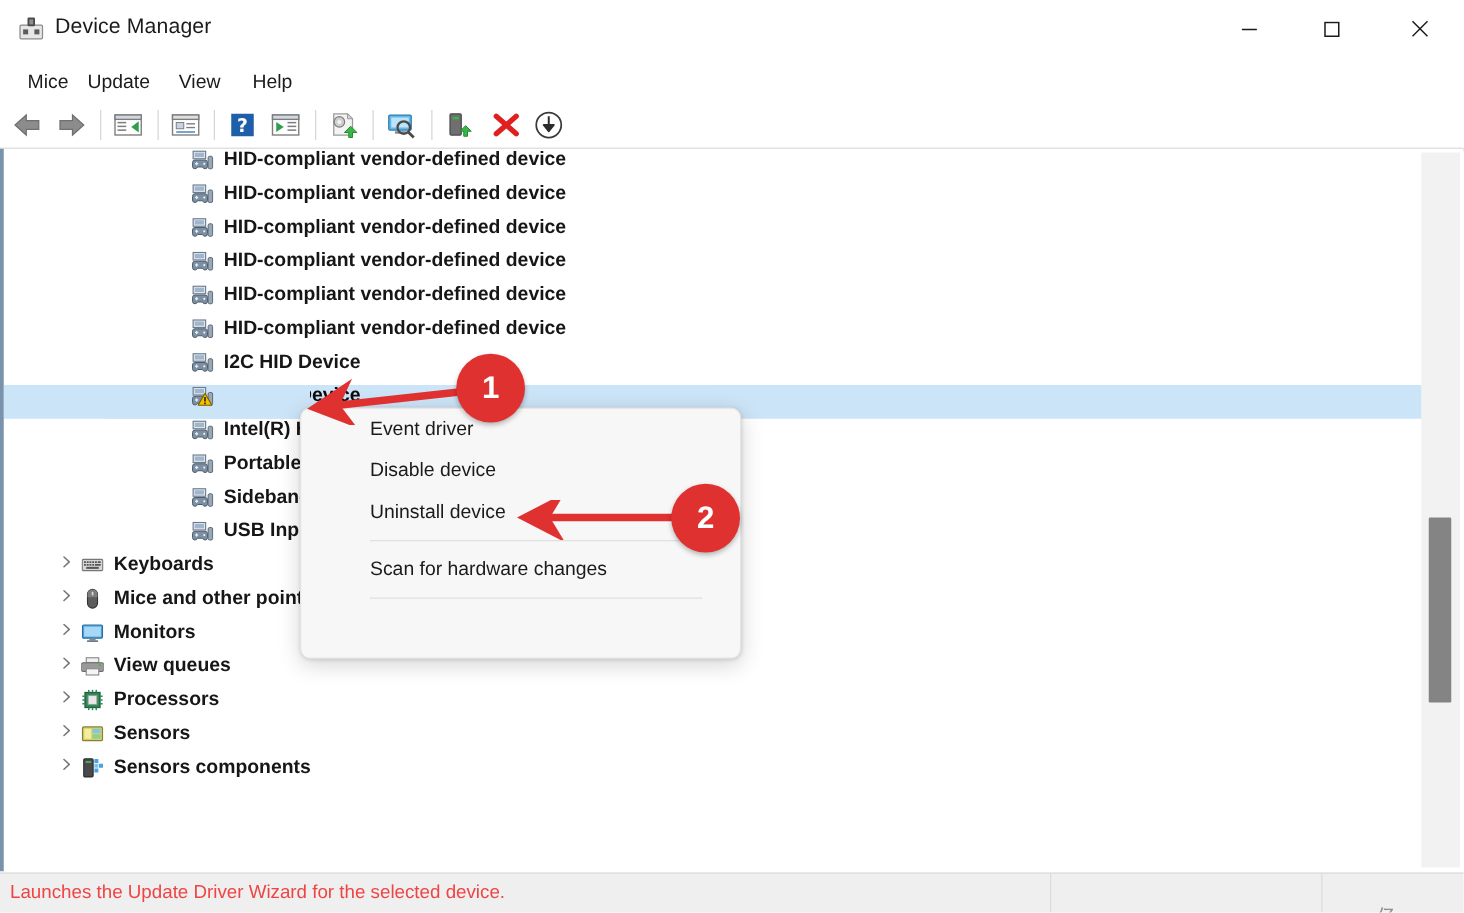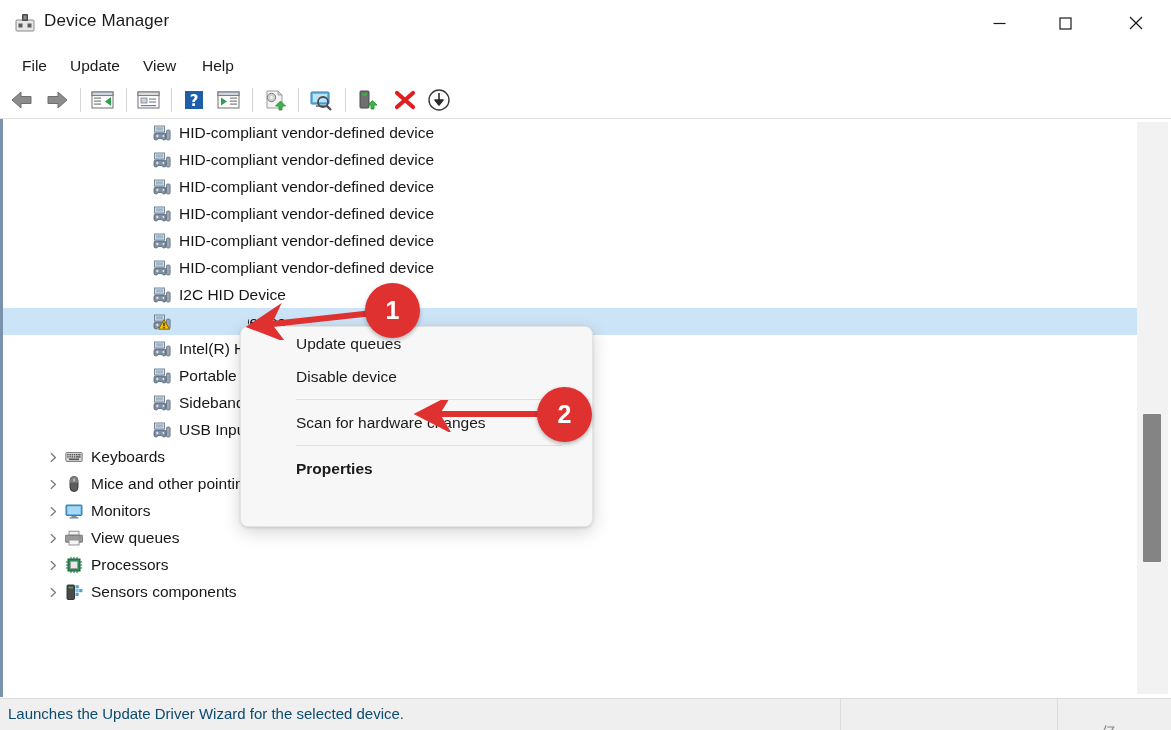--- a/index.html
+++ b/index.html
@@ -52,22 +52,23 @@
   .pane{
     position:absolute;left:0;top:119px;width:1171px;height:578px;
     background:#ffffff;
     border-left:3px solid #7a93ad;
     box-sizing:border-box;
     overflow:hidden;
   }
   .pane-top{position:absolute;left:0;top:119px;width:1171px;height:2px;background:#9aa6b2;}
   .tree{position:absolute;left:0;top:0;width:1135px;}
   .row{
-    position:relative;height:27px;display:flex;align-items:center;
+    position:relative;height:27px;display:flex;
     white-space:nowrap;
+    font-weight:bold;
   }
   .row .chev{
     width:13px;height:13px;margin-left:44px;margin-right:5px;flex:0 0 auto;
     position:relative;
   }
   .row.leaf .chev{visibility:hidden;}
   .row .ico{width:18px;height:18px;margin-right:8px;flex:0 0 auto;position:relative;}
   .row .lbl{font-size:15.5px;color:#161616;}
   .row.indent .chev{margin-left:44px;}
   .row.child .chev{visibility:hidden;}
@@ -113,21 +114,21 @@
     position:absolute;left:1143px;top:414px;width:18px;height:148px;
     background:#848484;border-radius:1px;
   }
 
   
   .statusbar{
     position:absolute;left:0;top:698px;width:1171px;height:32px;
     background:#efefef;border-top:1px solid #dcdcdc;
   }
   .status-text{
-    position:absolute;left:8px;top:705px;font-size:15px;color:#0c4a6e;
+    position:absolute;left:8px;top:705px;font-size:15px;color:#ef4444;
   }
   .st-div{position:absolute;top:699px;width:1px;height:31px;background:#dcdcdc;}
   .watermark{
     position:absolute;left:1085px;top:723px;
     display:flex;align-items:center;gap:4px;
     color:#8a8a8a;font-size:15px;
     font-family:"DejaVu Sans", sans-serif;
   }
   .wm-text{font-size:16px;color:#8c8c8c;letter-spacing:0px;}
 </style>
@@ -160,21 +161,21 @@
     </div>
     <div class="wc wc-close">
       <svg width="14" height="14" viewBox="0 0 14 14">
           <line x1="1" y1="1" x2="13" y2="13" stroke="#1b1b1b" stroke-width="1.2"></line>
           <line x1="13" y1="1" x2="1" y2="13" stroke="#1b1b1b" stroke-width="1.2"></line>
         </svg>
     </div>
   </div>
 
   <div class="menubar"></div>
-  <div class="menuitem" style="left:16px">File</div>
+  <div class="menuitem" style="left:16px">Mice</div>
   <div class="menuitem" style="left:64px">Update</div>
   <div class="menuitem" style="left:137px">View</div>
   <div class="menuitem" style="left:196px">Help</div>
 
   <div class="toolbar"></div>
 
   <div class="tbtn" style="left:9px">
     <svg width="26" height="24" viewBox="0 0 26 24">
       <path d="M12 4 L3 12 L12 20 L12 15.5 L22 15.5 L22 8.5 L12 8.5 Z" fill="#8c8c8c" stroke="#6f6f6f" stroke-width="1"></path>
     </svg>
@@ -512,40 +513,52 @@
                 <rect x="15" y="11.4" width="2.1" height="1.2"></rect>
               </g>
             </svg></span>
           <span class="lbl">Processors</span>
         </div>
         <div class="row indent">
           <span class="chev"><svg width="13" height="13" viewBox="0 0 13 13">
               <path d="M4.2 2.6 L8.4 6.5 L4.2 10.4" fill="none" stroke="#7a7a7a" stroke-width="1.3" stroke-linecap="round" stroke-linejoin="round"></path>
             </svg></span>
           <span class="ico"><svg width="18" height="18" viewBox="0 0 18 18">
+              <rect x="1" y="3.5" width="16" height="11" rx="1" fill="#d8cf6a" stroke="#8a8030" stroke-width="1"></rect>
+              <rect x="2.5" y="5" width="5.5" height="8" fill="#f2eea0"></rect>
+              <rect x="9" y="5" width="6.5" height="3.5" fill="#7ec8e3"></rect>
+              <rect x="9" y="9.4" width="6.5" height="3.6" fill="#8fd08f"></rect>
+            </svg></span>
+          <span class="lbl">Sensors</span>
+        </div>
+        <div class="row indent">
+          <span class="chev"><svg width="13" height="13" viewBox="0 0 13 13">
+              <path d="M4.2 2.6 L8.4 6.5 L4.2 10.4" fill="none" stroke="#7a7a7a" stroke-width="1.3" stroke-linecap="round" stroke-linejoin="round"></path>
+            </svg></span>
+          <span class="ico"><svg width="18" height="18" viewBox="0 0 18 18">
               <rect x="2" y="2" width="7.5" height="14.5" rx="1" fill="#4a4a4a" stroke="#2b2b2b" stroke-width="0.9"></rect>
               <rect x="3.5" y="3.8" width="4.5" height="1.6" fill="#3fae52"></rect>
               <rect x="10.5" y="2.2" width="3.2" height="3.2" fill="#4aa3e0"></rect>
               <rect x="14.2" y="6" width="3.2" height="3.2" fill="#4aa3e0"></rect>
               <rect x="10.5" y="6" width="3.2" height="3.2" fill="#7fc3ec"></rect>
               <rect x="10.5" y="9.8" width="3.2" height="3.2" fill="#4aa3e0"></rect>
             </svg></span>
           <span class="lbl">Sensors components</span>
         </div>
       </div>
   </div>
 
   <div class="ctxmenu">
     <div id="ctx-root">
-        <div class="ctxitem">Update queues</div>
+        <div class="ctxitem">Event driver</div>
         <div class="ctxitem">Disable device</div>
+        <div class="ctxitem">Uninstall device</div>
         <div class="ctxsep"></div>
         <div class="ctxitem">Scan for hardware changes</div>
         <div class="ctxsep"></div>
-        <div class="ctxitem bold">Properties</div>
       </div>
   </div>
 
   <svg class="arrowsvg" style="left:240px;top:300px;" width="140" height="40">
     <defs>
       <marker id="ah1" markerWidth="7" markerHeight="7" refX="5.2" refY="3.5" orient="auto">
         <path d="M6.6,3.5 L0.2,0.2 L2.2,3.5 L0.2,6.8 Z" fill="#e03131"></path>
       </marker>
     </defs>
     <line x1="133" y1="13" x2="14" y2="26" stroke="#e03131" stroke-width="6" marker-end="url(#ah1)"></line>

